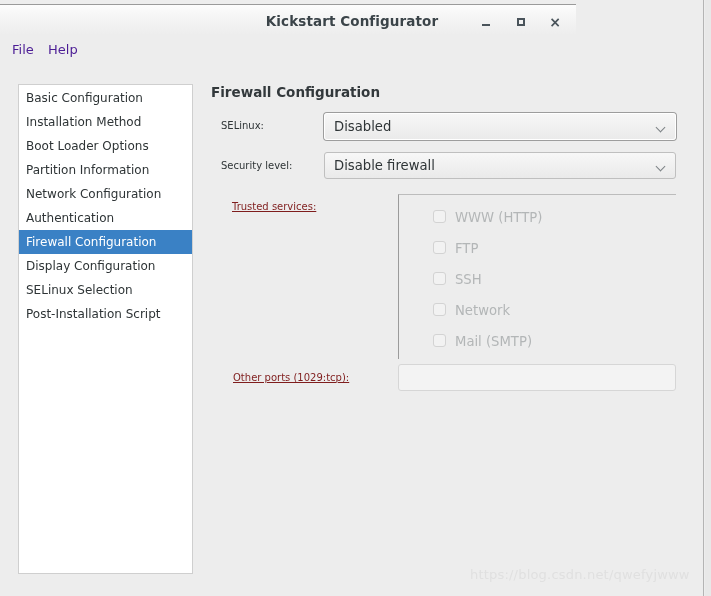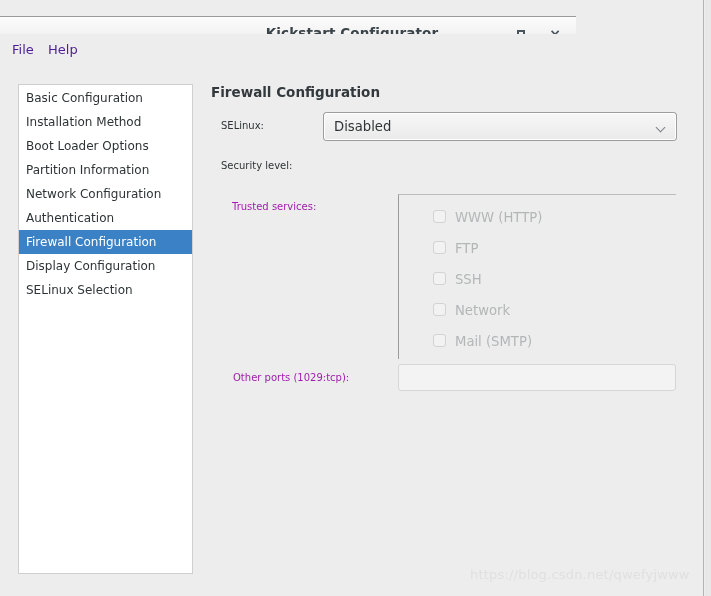--- a/index.html
+++ b/index.html
@@ -26,21 +26,21 @@
   #right-shadow {
     position: absolute;
     left: 705px; top: 0;
     width: 6px; height: 596px;
     background: #e8e8e8;
   }
 
   
   #titlebar {
     position: absolute;
-    left: 0; top: 16px;
+    left: 0; top: 4px;
     width: 576px; height: 34px;
     background: linear-gradient(to bottom, #fcfcfc 0%, #f4f4f4 45%, #ececec 100%);
     border-top: 1px solid #9a9a9a;
     border-bottom: 1px solid #d4d4d4;
   }
   #title-text {
     position: absolute;
     left: 0; top: 0;
     width: 704px;
     line-height: 33px;
@@ -140,21 +140,21 @@
     font-weight: bold;
     color: #32383b;
   }
 
   .row-label {
     position: absolute;
     font-size: 10px;
     color: #2e3436;
     white-space: nowrap;
   }
-  .row-label.disabled { color: #a21caf; }
+  .row-label.disabled { color: #7f1d1d; text-decoration: underline; }
 
   #lbl-selinux   { left: 10px;  top: 36px; }
   #lbl-seclevel  { left: 10px;  top: 76px; }
   #lbl-trusted   { left: 21px;  top: 117px; }
   #lbl-otherport { left: 22px;  top: 288px; }
 
   
   .combo {
     position: absolute;
     height: 27px;
@@ -274,33 +274,38 @@
     <div class="side-spacer"></div>
     <div class="side-item">Basic Configuration</div>
     <div class="side-item">Installation Method</div>
     <div class="side-item">Boot Loader Options</div>
     <div class="side-item">Partition Information</div>
     <div class="side-item">Network Configuration</div>
     <div class="side-item">Authentication</div>
     <div class="side-item selected">Firewall Configuration</div>
     <div class="side-item">Display Configuration</div>
     <div class="side-item">SELinux Selection</div>
+    <div class="side-item">Post-Installation Script</div>
   </div>
 
   <div id="main">
 
     <div id="panel-title">Firewall Configuration</div>
 
     <div class="row-label" id="lbl-selinux">SELinux:</div>
     <div class="combo" id="combo-selinux">
       <span class="combo-text">Disabled</span>
       <span class="chev"></span>
     </div>
 
     <div class="row-label" id="lbl-seclevel">Security level:</div>
+    <div class="combo" id="combo-seclevel">
+      <span class="combo-text">Disable firewall</span>
+      <span class="chev"></span>
+    </div>
 
     <div class="row-label disabled" id="lbl-trusted">Trusted services:</div>
     <div id="services-frame">
       <div class="svc-row" style="top:13px;">
         <span class="cb"></span><span class="svc-label">WWW (HTTP)</span>
       </div>
       <div class="svc-row" style="top:44px;">
         <span class="cb"></span><span class="svc-label">FTP</span>
       </div>
       <div class="svc-row" style="top:75px;">

